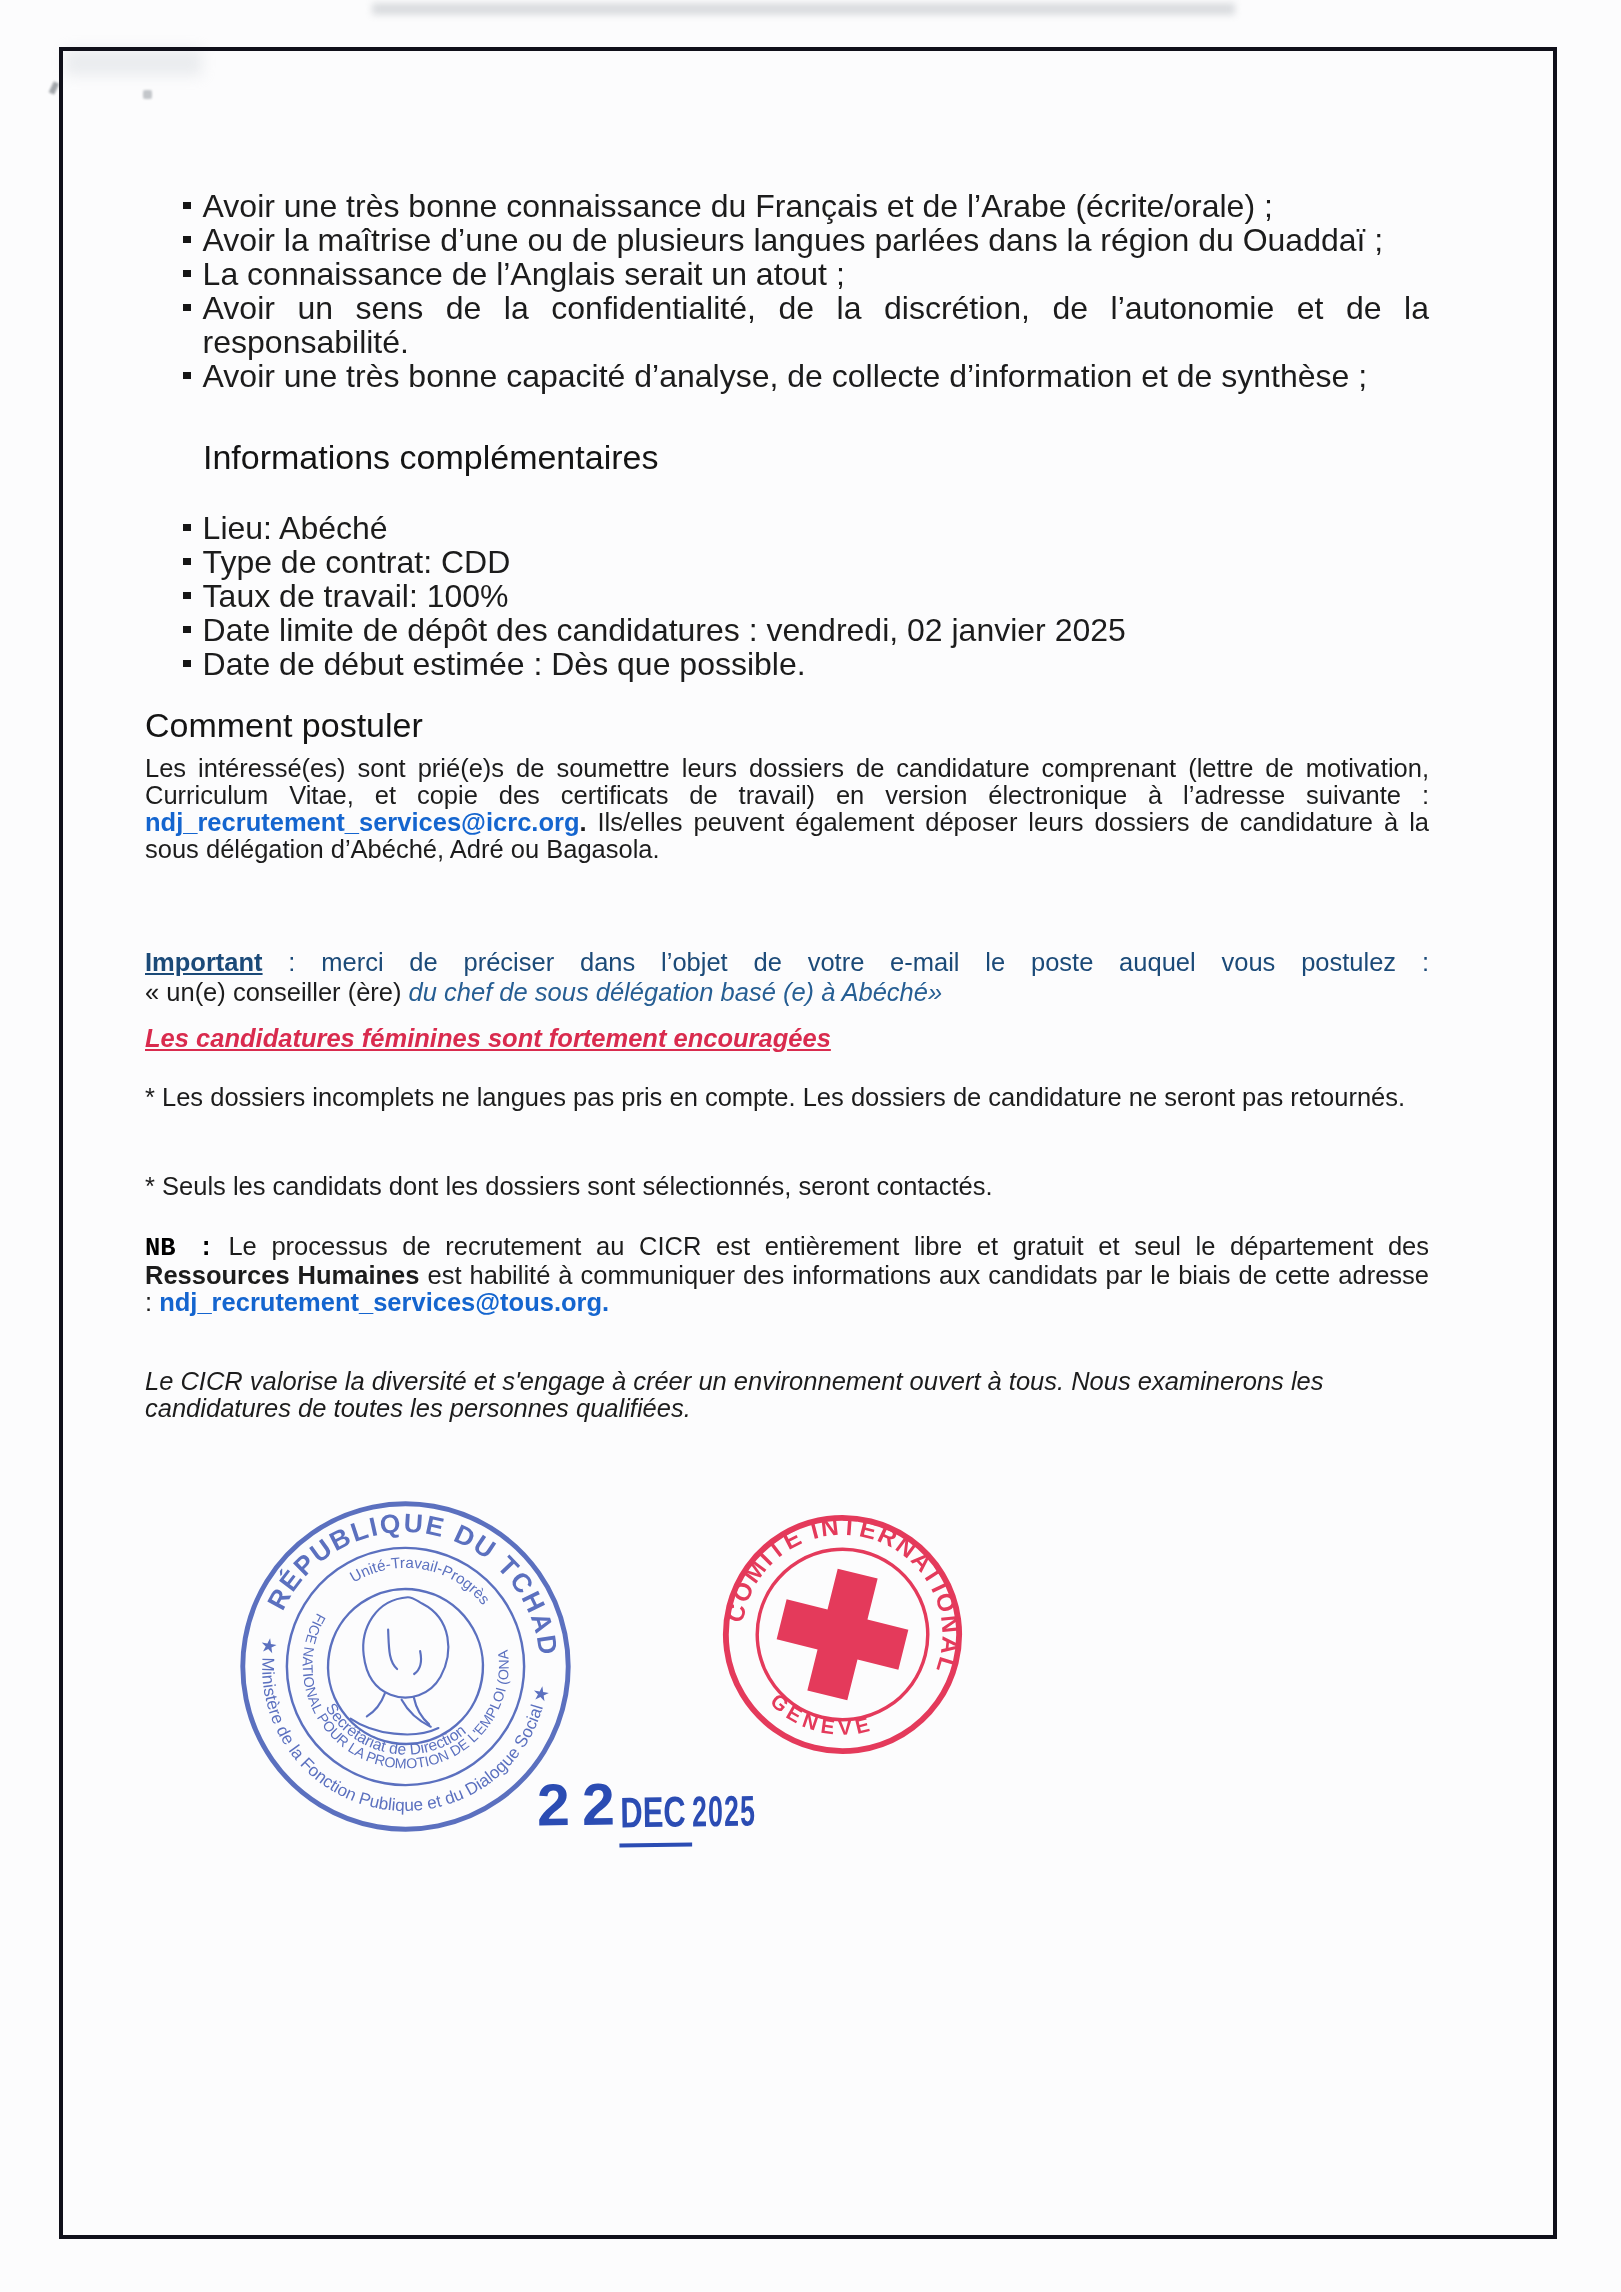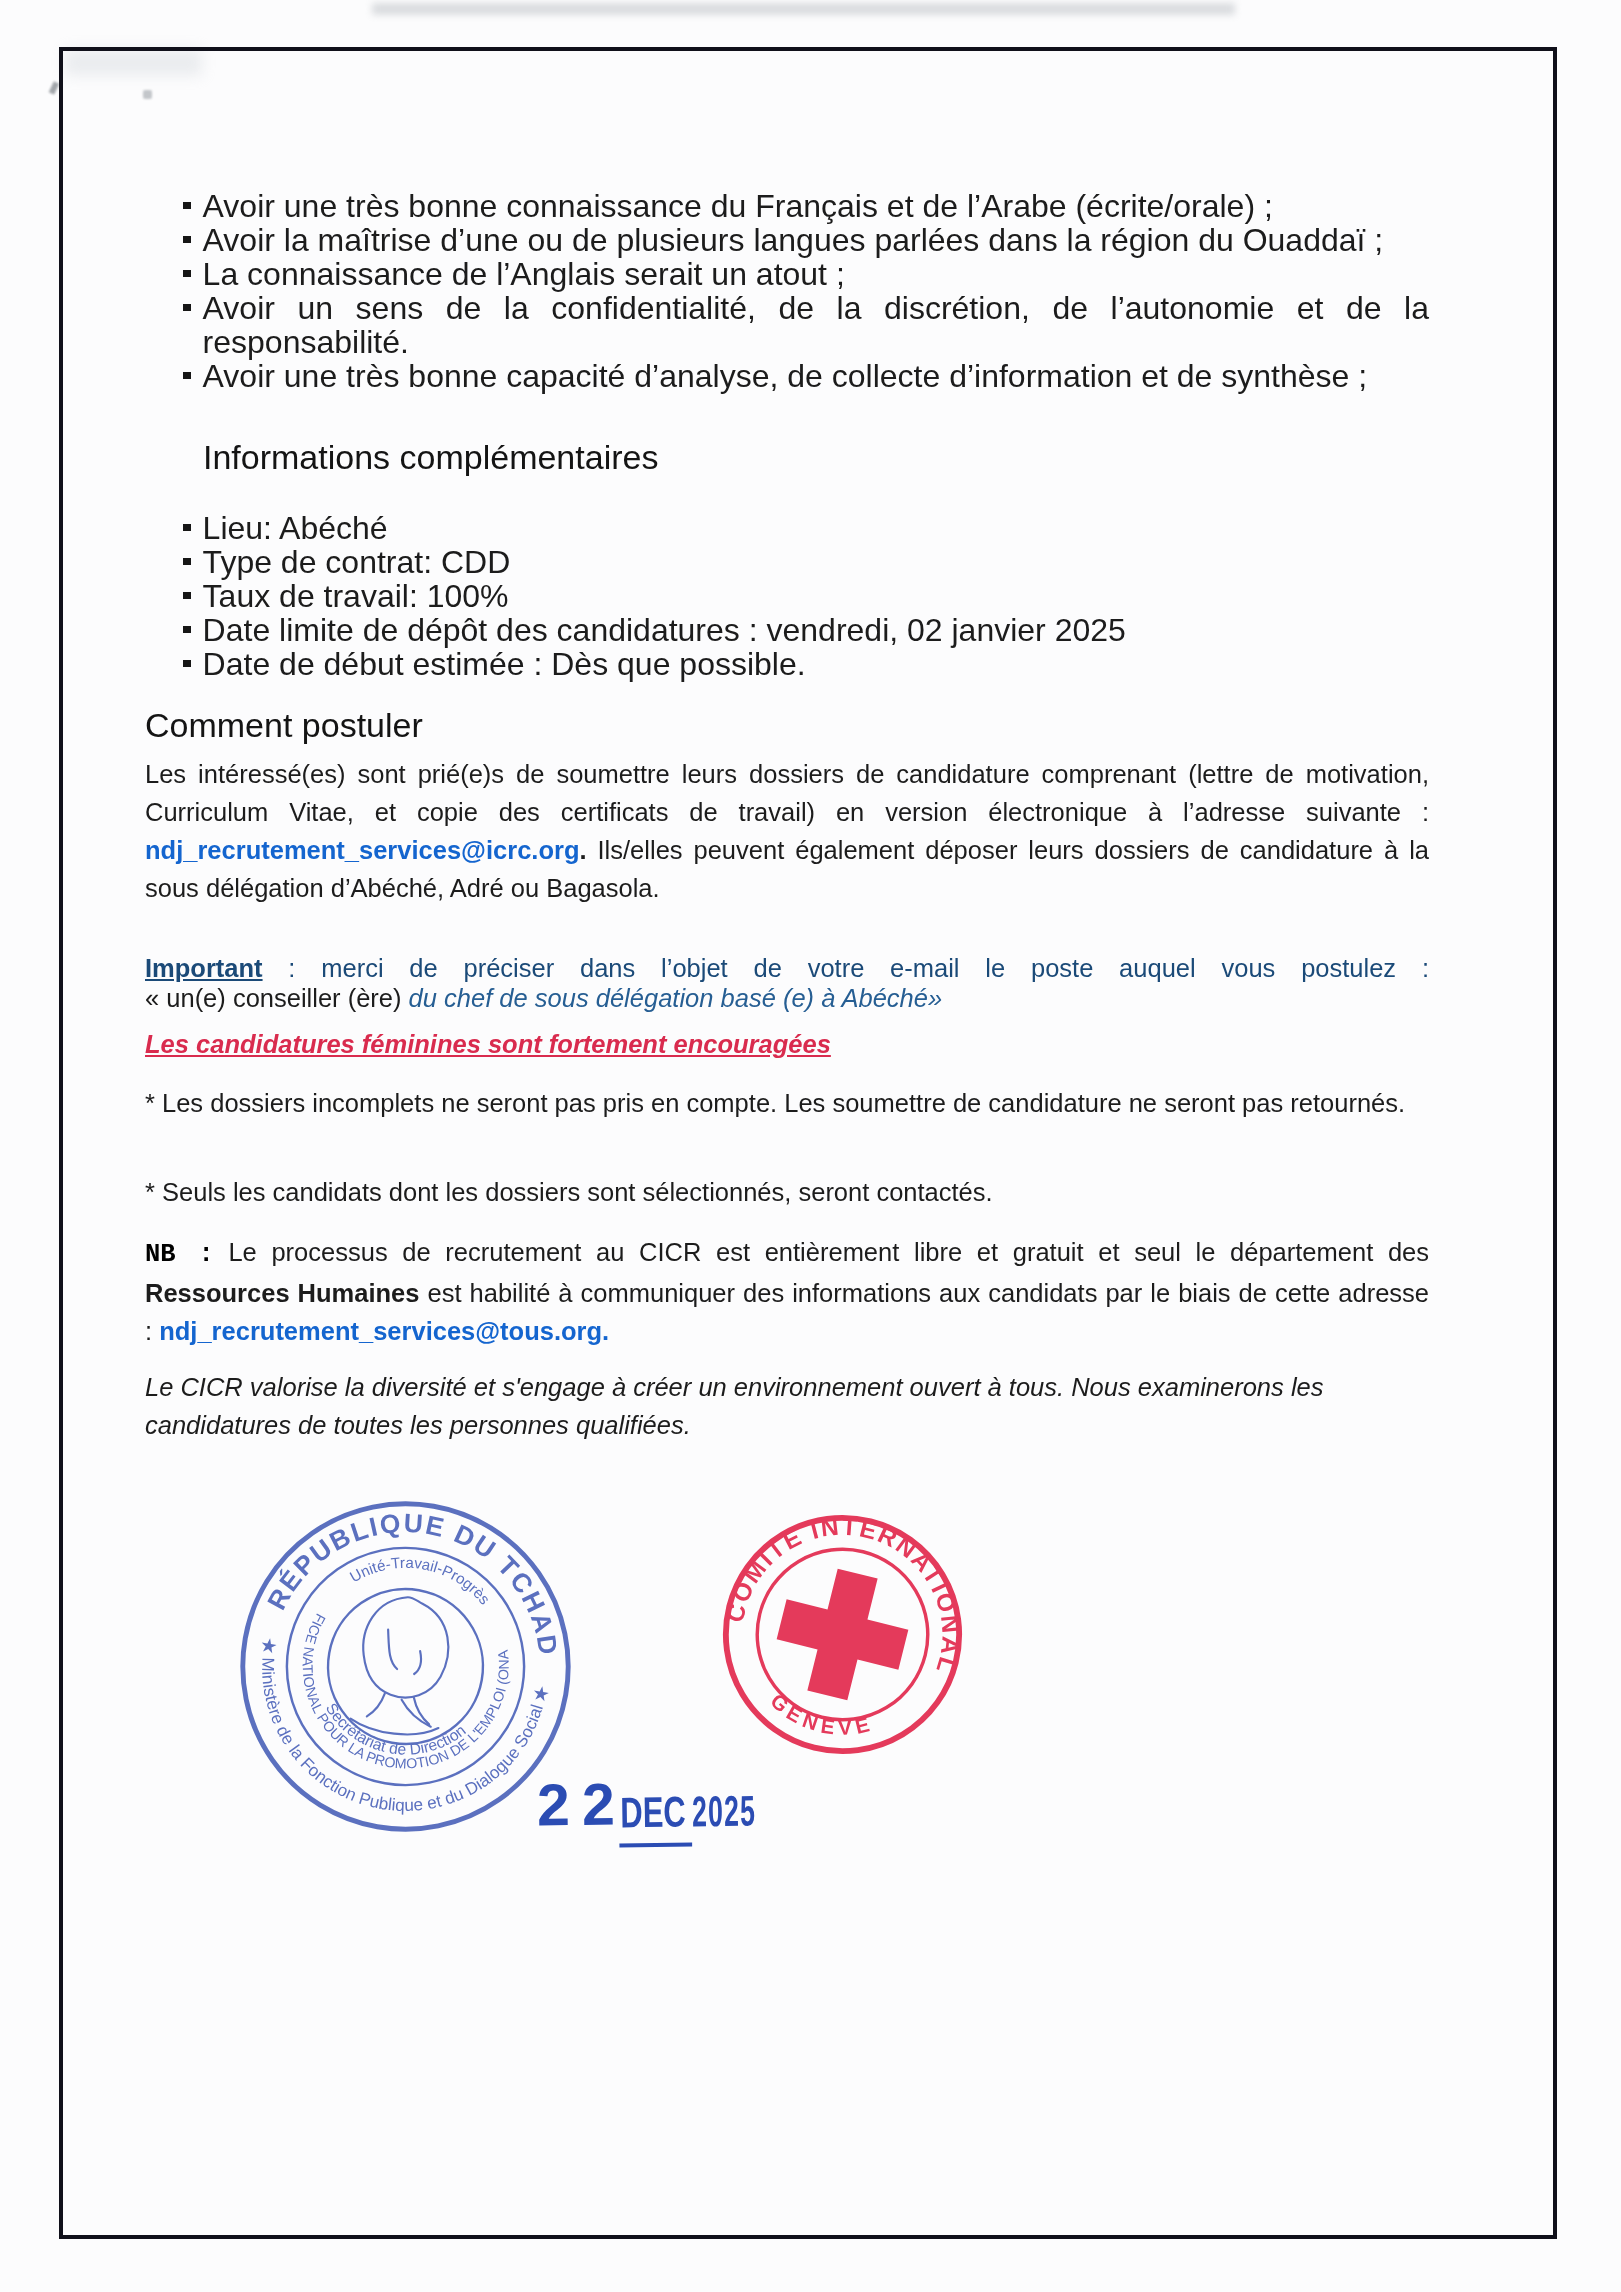--- a/index.html
+++ b/index.html
@@ -17,21 +17,21 @@
   .smudge-top{position:absolute;left:372px;top:2.9px;width:863px;height:11.8px;background:#8d949c;opacity:.3;filter:blur(3.9px);}
   .smudge-corner{position:absolute;left:65px;top:49px;width:137px;height:27.4px;background:#c6ccd2;opacity:.32;filter:blur(6.9px);}
   .speck-a{position:absolute;left:51px;top:82px;width:5.9px;height:11.8px;background:#596068;opacity:.55;transform:rotate(25deg);filter:blur(1px);}
   .speck-b{position:absolute;left:143px;top:90px;width:8.8px;height:8.8px;background:#8b9198;opacity:.5;border-radius:2px;filter:blur(1px);}
 
   
   .blist{position:absolute;left:181px;width:1248px;margin:0;padding:0;list-style:none;}
   .blist li{position:relative;padding-left:21.6px;line-height:34px;font-size:32px;text-align:justify;}
   .sq{position:absolute;left:2px;top:12.7px;width:7.8px;height:7.8px;background:#161616;}
   .h{position:absolute;font-size:34px;font-weight:normal;line-height:31px;color:#141414;}
-  .para{position:absolute;left:145px;width:1284px;font-size:25.5px;line-height:38px;}
+  .para{position:absolute;left:145px;width:1284px;font-size:25.5px;line-height:27px;}
   .justify{text-align:justify;}
   .jlast{text-align-last:justify;margin-top:6px;}
   .bold{font-weight:bold;}
   .italic{font-style:italic;}
   .email{color:#1465cf;font-weight:bold;}
   .navy{color:#1b4a78;}
   .u{text-decoration:underline;}
   .navy-it{color:#265e93;font-style:italic;}
   .red-line{color:#d92b4e;font-weight:bold;font-style:italic;text-decoration:underline;}
   .nb-label{color:#000000;font-weight:bold;font-family:Liberation Mono, monospace;}
@@ -90,21 +90,21 @@
 
   <div class="para navy justify jlast" style="top:943px">
     <span class="u bold">Important</span><span> : merci de préciser dans l’objet de votre e-mail le poste auquel vous postulez :</span>
   </div>
   <div class="para" style="top:979px">
     <span>« un(e) conseiller (ère) </span><span class="navy-it">du chef de sous délégation basé (e) à Abéché»</span>
   </div>
 
   <div class="para red-line" style="top:1025px">Les candidatures féminines sont fortement encouragées</div>
 
-  <div class="para justify" style="top:1084px">* Les dossiers incomplets ne seront pas pris en compte. Les soumettre de candidature ne seront pas retournés.</div>
+  <div class="para justify" style="top:1084px">* Les dossiers incomplets ne langues pas pris en compte. Les dossiers de candidature ne seront pas retournés.</div>
   <div class="para" style="top:1173px">* Seuls les candidats dont les dossiers sont sélectionnés, seront contactés.</div>
 
   <div class="para justify" style="top:1233px">
     <span class="nb-label">NB :</span><span> Le processus de recrutement au CICR est entièrement libre et gratuit et seul le département des </span><span class="bold">Ressources Humaines</span><span> est habilité à communiquer des informations aux candidats par le biais de cette adresse : </span><span class="email">ndj_recrutement_services@tous.org.</span>
   </div>
 
   <div class="para italic" style="top:1368px">Le CICR valorise la diversité et s'engage à créer un environnement ouvert à tous. Nous examinerons les candidatures de toutes les personnes qualifiées.</div>
 
   <svg class="stamp stamp-blue" width="345" height="345" viewBox="-176 -176 352 352">
     <defs>

